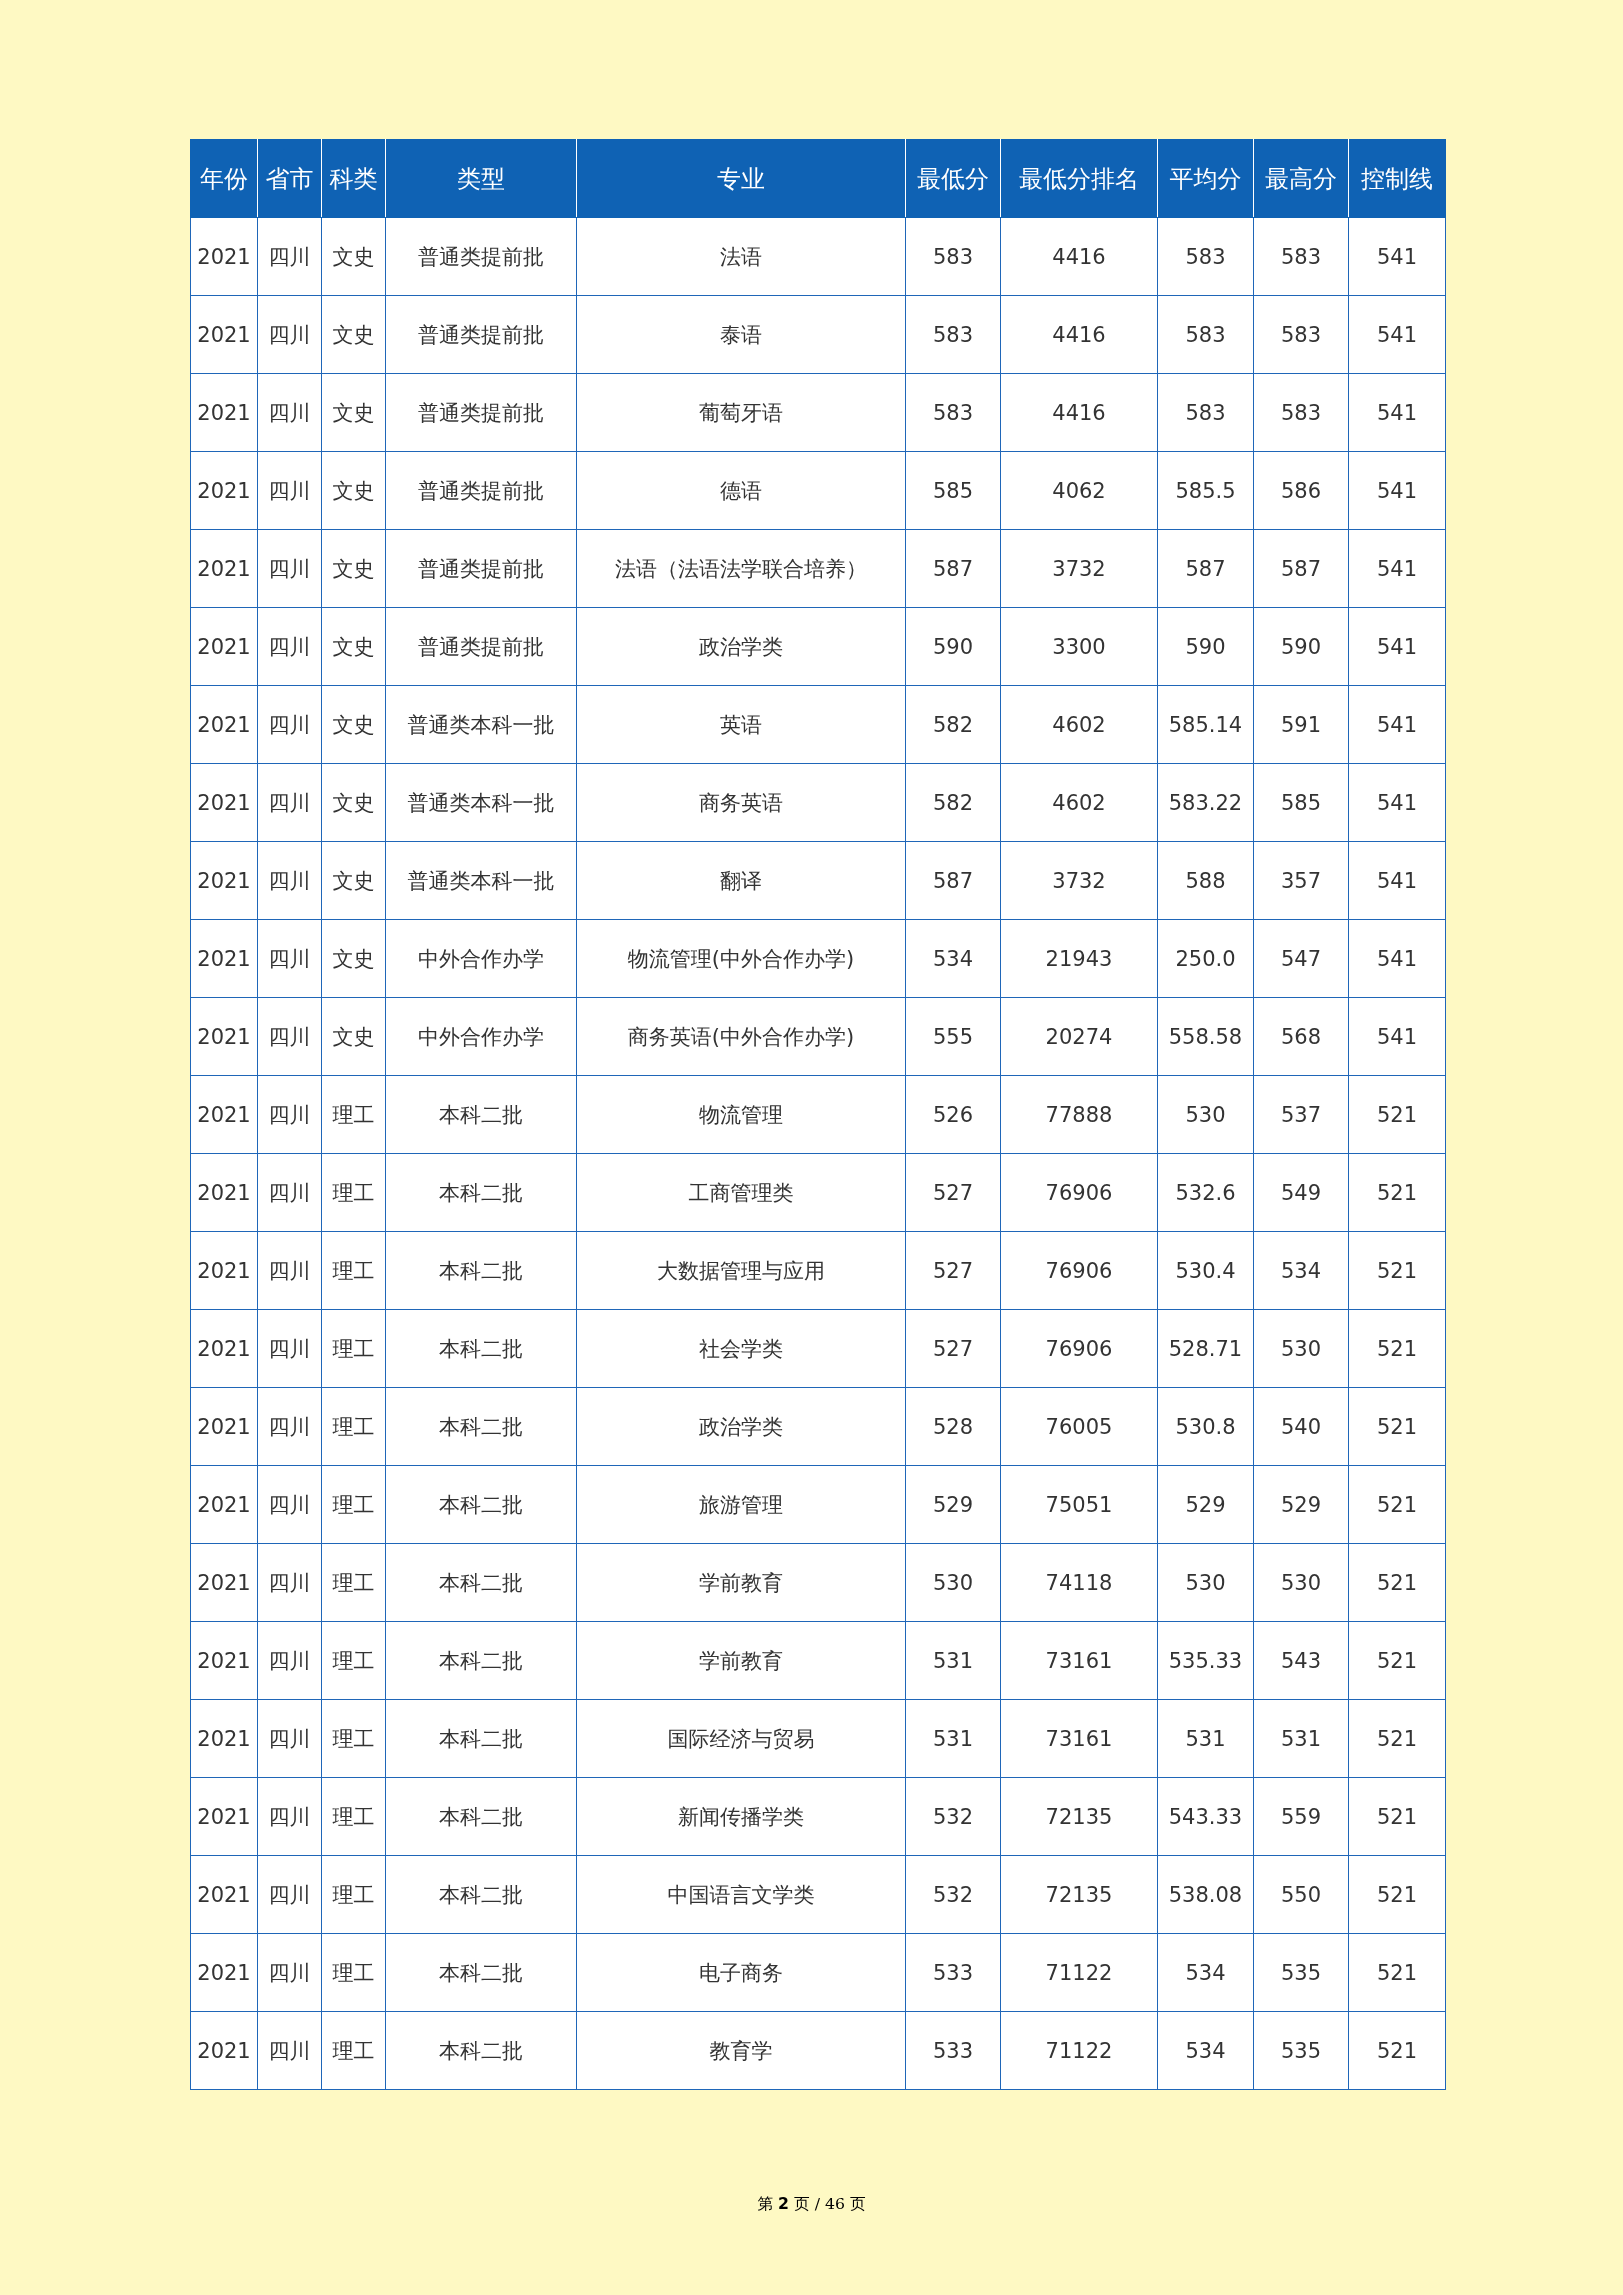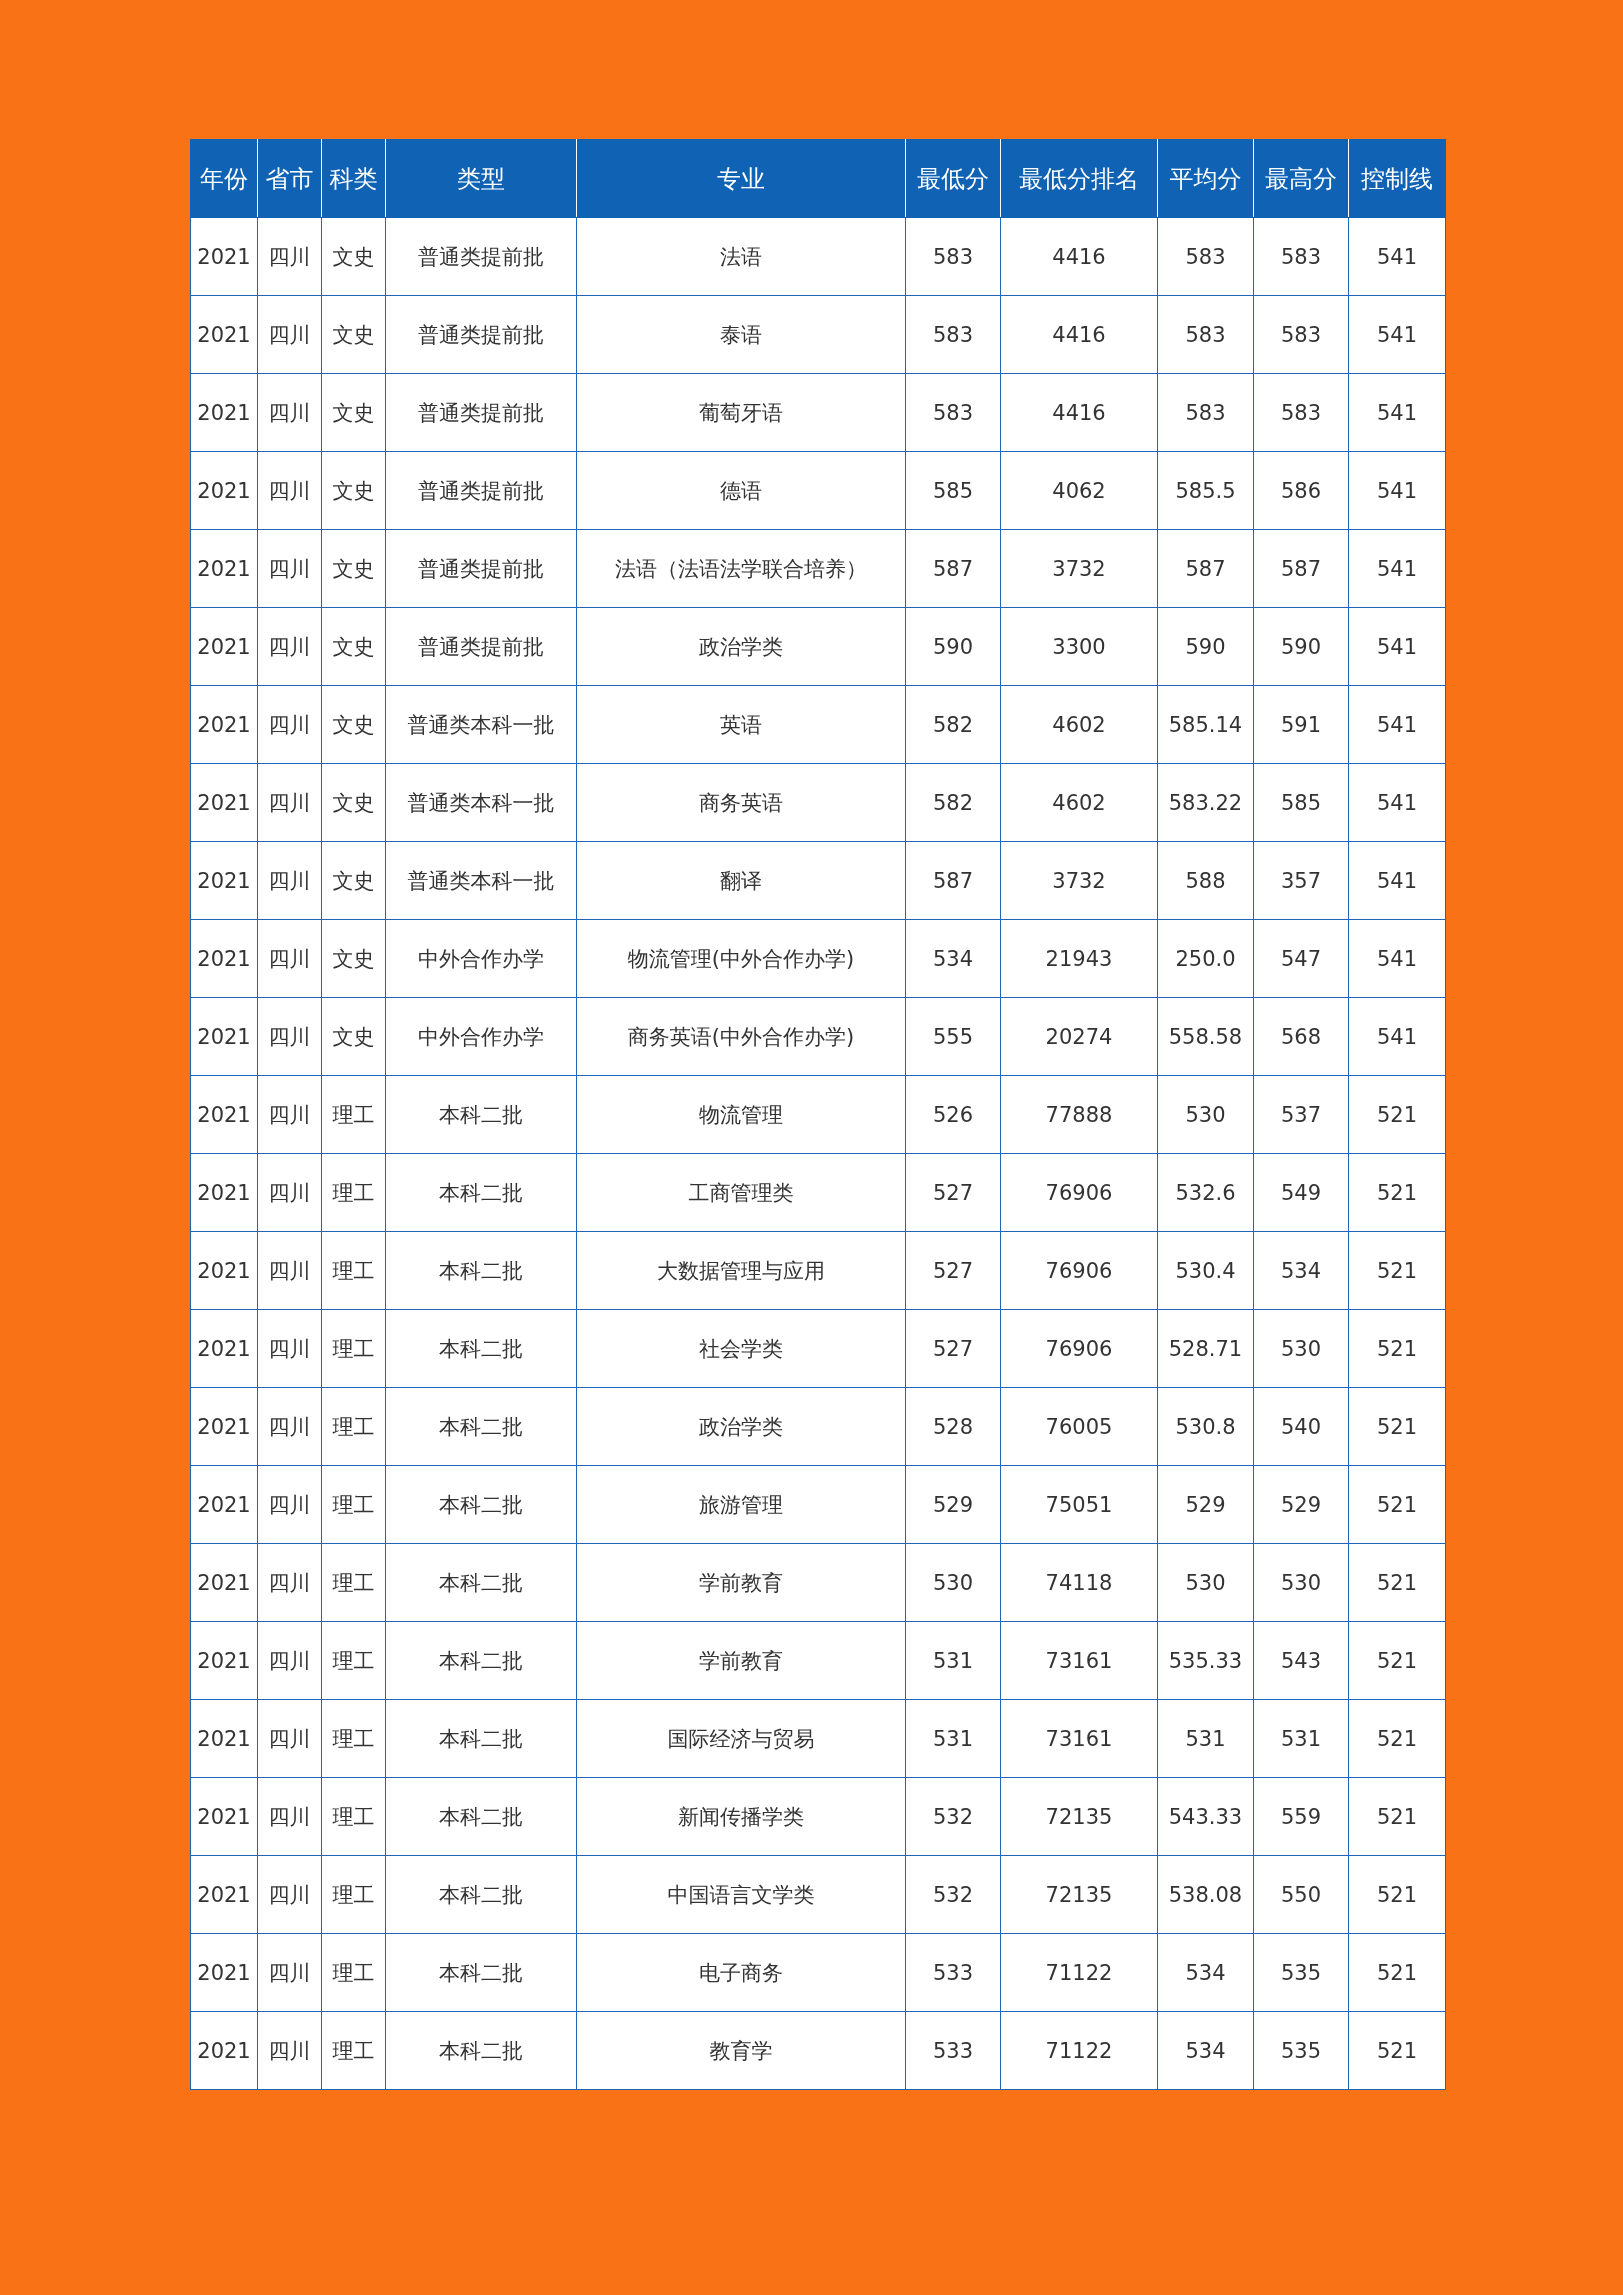--- a/index.html
+++ b/index.html
@@ -1,17 +1,17 @@
 <!DOCTYPE html>
 <html style="font-size:7.4px"><head>
 <meta charset="utf-8">
 <style>
   html, body { margin: 0; padding: 0; background: #ffffff; }
   body { width: 1623px; height: 2295px; position: relative; font-family: "DejaVu Sans", "Liberation Sans", sans-serif; }
-  .page { position: absolute; left: 0; top: 0; width: 1623px; height: 2295px; background: #f97316; }
+  .page { position: absolute; left: 0; top: 0; width: 1623px; height: 2295px; background: #fef9c3; }
   table.grid {
     position: absolute; left: 190px; top: 139px; width: 1255px;
     border-collapse: collapse; table-layout: fixed;
   }
   table.grid th {
     background: #0F62B4; color: #ffffff; font-weight: normal;
     font-size: 24px; height: 77px; padding: 0;
     border-left: 1.9px solid #ffffff; border-right: 1.9px solid #ffffff;
     border-top: 1.4px solid #0F62B4; border-bottom: 1.9px solid #0F62B4;
     text-align: center; vertical-align: middle;
@@ -347,14 +347,21 @@
           <td>教育学</td>
           <td>533</td>
           <td>71122</td>
           <td>534</td>
           <td>535</td>
           <td>521</td>
         </tr>
       </tbody>
   </table>
 
+  <div class="footer">
+    <span>第</span>
+    <b>2</b>
+    <span>页  /</span>
+    <span>46</span>
+    <span>页</span>
+  </div>
 </div>
 
 
 </body></html>

